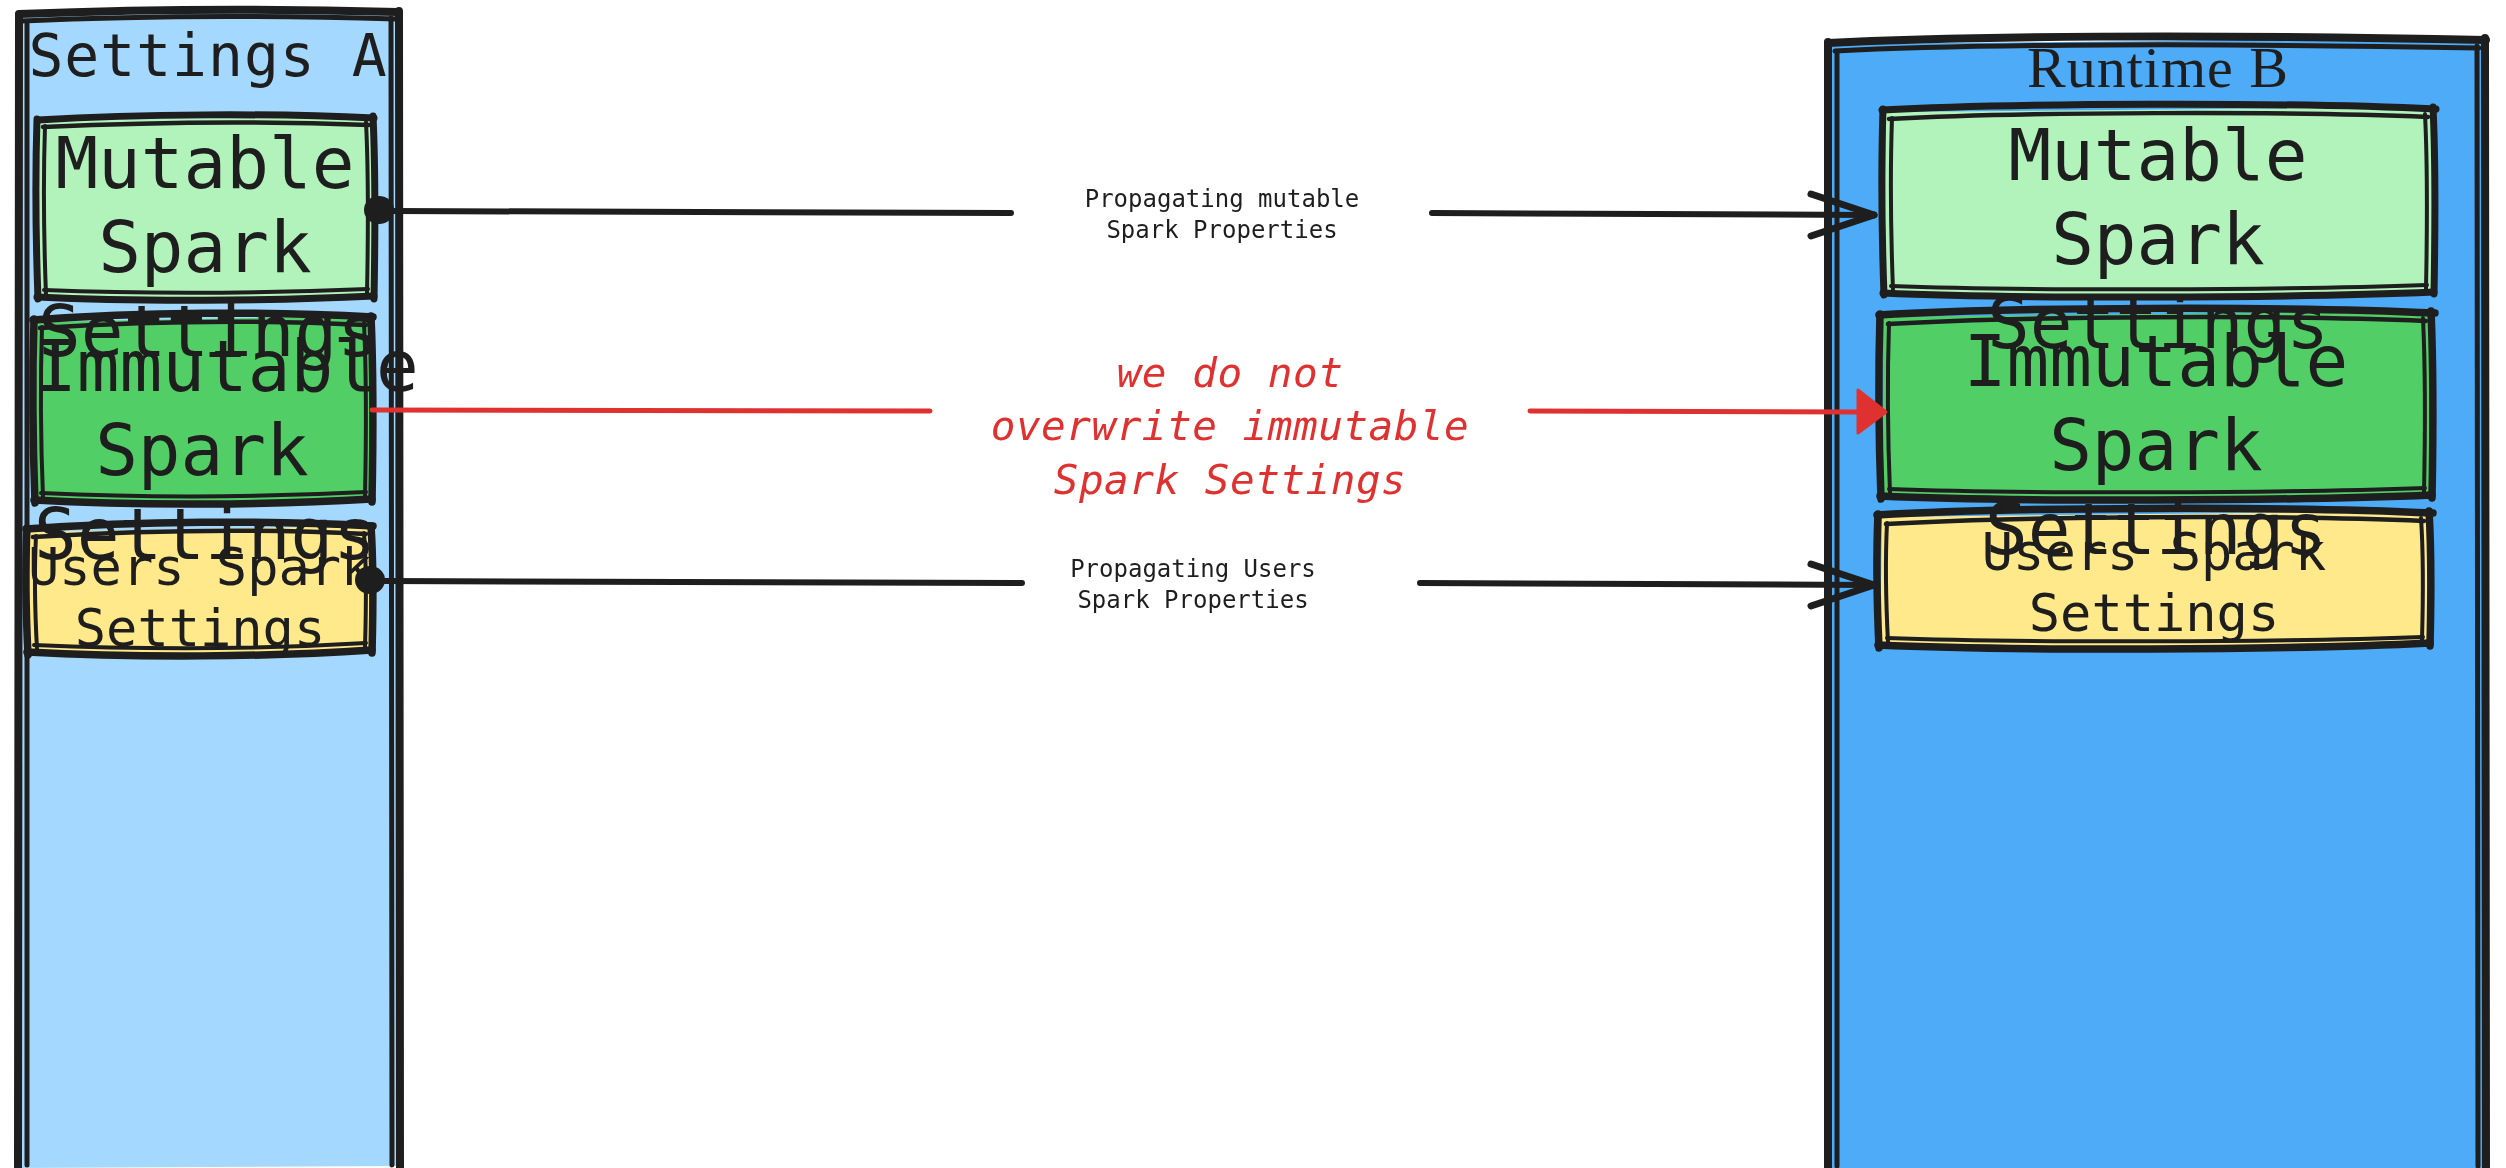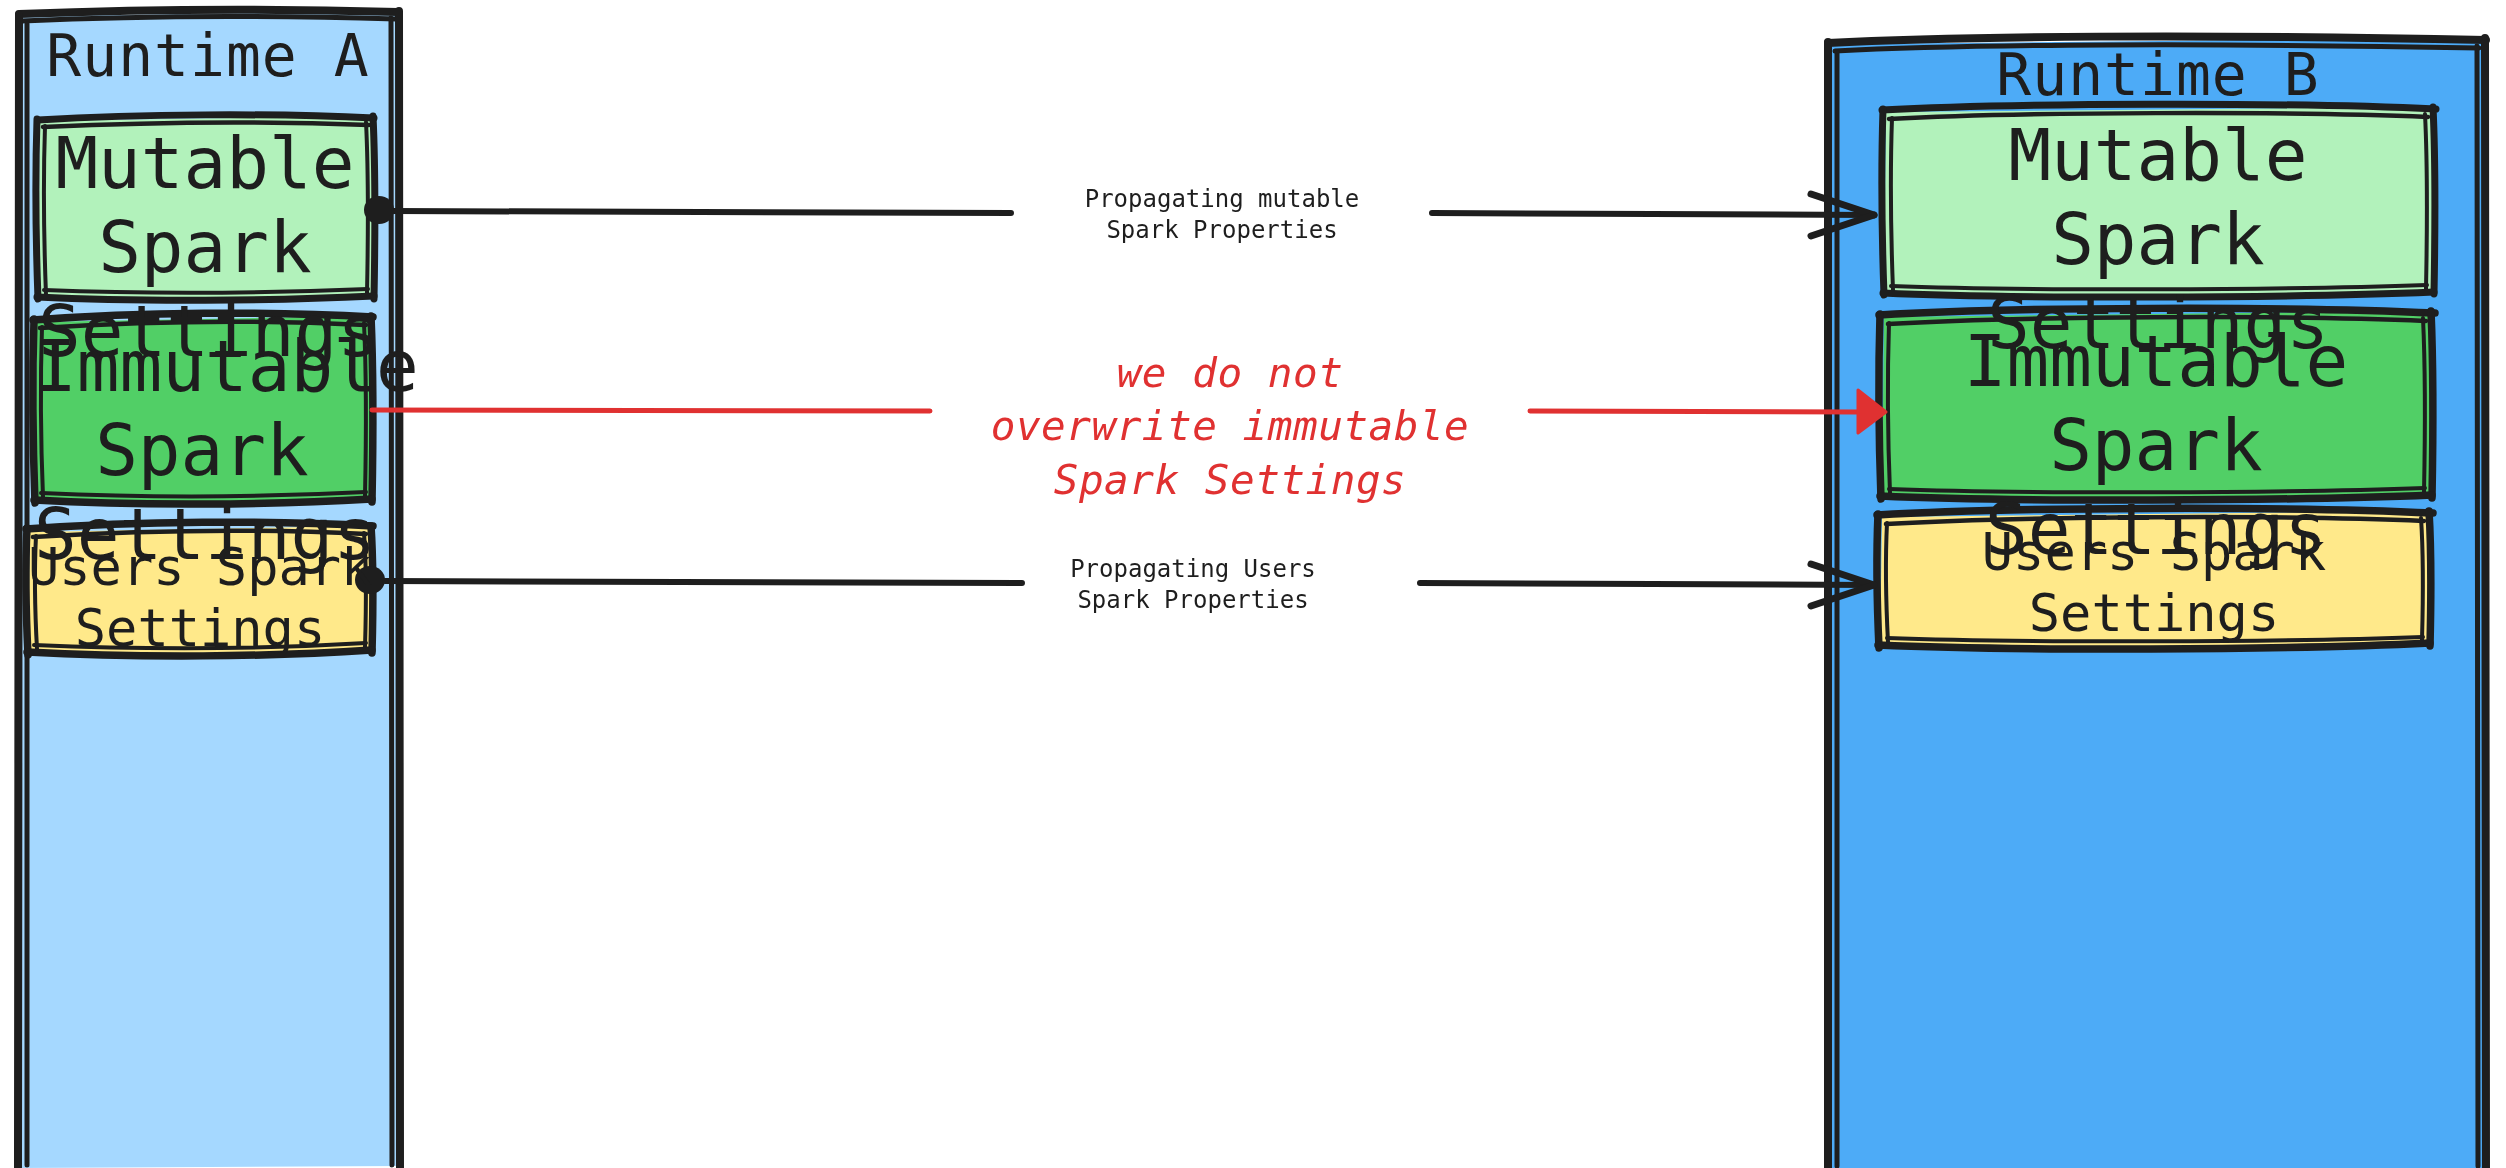--- a/index.html
+++ b/index.html
@@ -133,34 +133,34 @@
 
   <g>
     <ellipse cx="370" cy="580" rx="15" ry="14" fill="#1e1e1e"></ellipse>
     <path d="M385,581 L1022,583" fill="none" stroke="#1e1e1e" stroke-width="6" stroke-linecap="round"></path>
     <path d="M1420,583 L1872,585" fill="none" stroke="#1e1e1e" stroke-width="6" stroke-linecap="round"></path>
     <path d="M1811,564 L1874,585" fill="none" stroke="#1e1e1e" stroke-width="7" stroke-linecap="round"></path>
     <path d="M1811,606 L1874,585" fill="none" stroke="#1e1e1e" stroke-width="7" stroke-linecap="round"></path>
   </g>
 </svg>
 
-<div class="lbl runtime-title" style="left:15px;top:22px;width:386px;">Runtime A</div>
+<div class="lbl runtime-title" style="left:15px;top:22px;width:386px;">Settings A</div>
 
 <div class="lbl box-text" style="left:38px;top:122px;width:334px;">Mutable
 Spark
 Settings</div>
 
 <div class="lbl box-text" style="left:34px;top:325px;width:336px;">Immutable
 Spark
 Settings</div>
 
 <div class="lbl box-text wide" style="left:28px;top:537px;width:344px;">Users Spark
 Settings</div>
 
-<div class="lbl runtime-title" style="left:1830px;top:41px;width:656px;">Runtime B</div>
+<div class="lbl runtime-title" style="left:1830px;top:34px;width:656px;font-family:Liberation Serif, serif;">Runtime B</div>
 
 <div class="lbl box-text" style="left:1884px;top:114px;width:548px;">Mutable
 Spark
 Settings</div>
 
 <div class="lbl box-text" style="left:1882px;top:320px;width:548px;">Immutable
 Spark
 Settings</div>
 
 <div class="lbl box-text wide" style="left:1880px;top:522px;width:548px;">Users Spark

